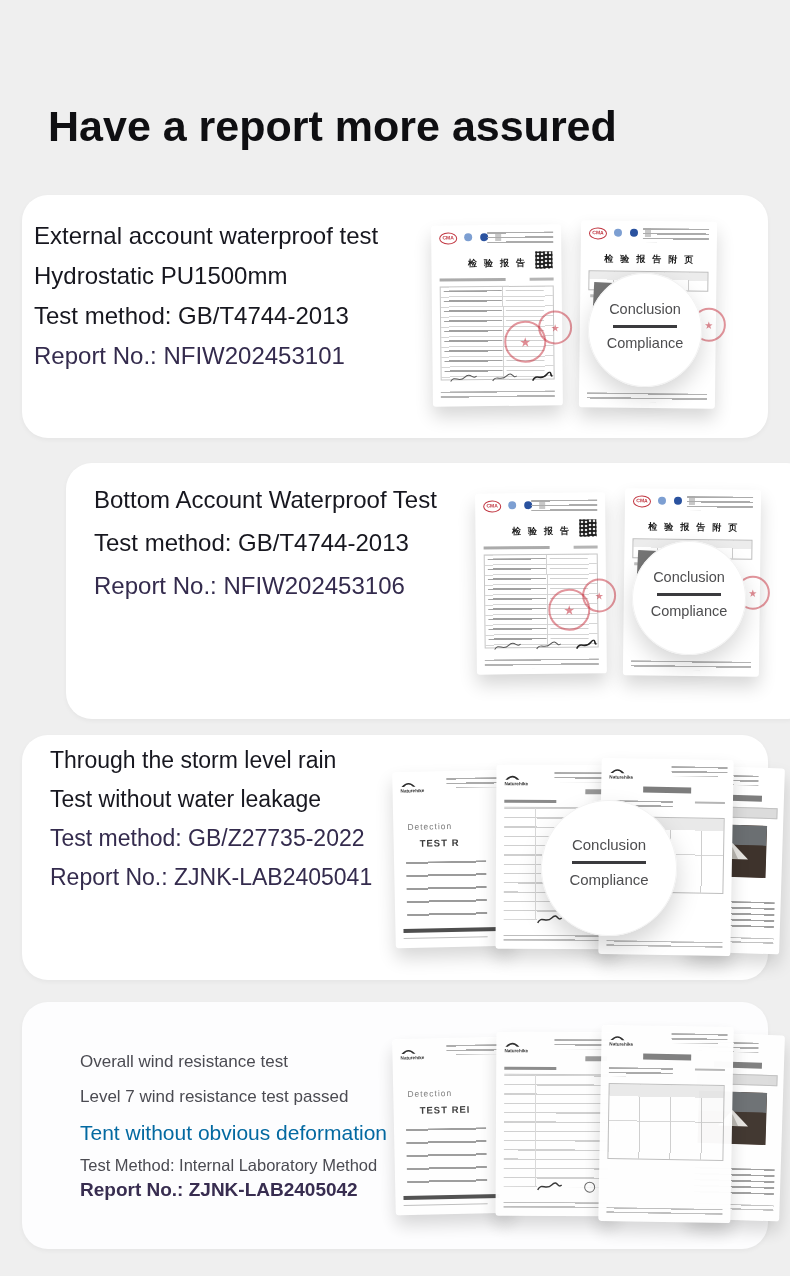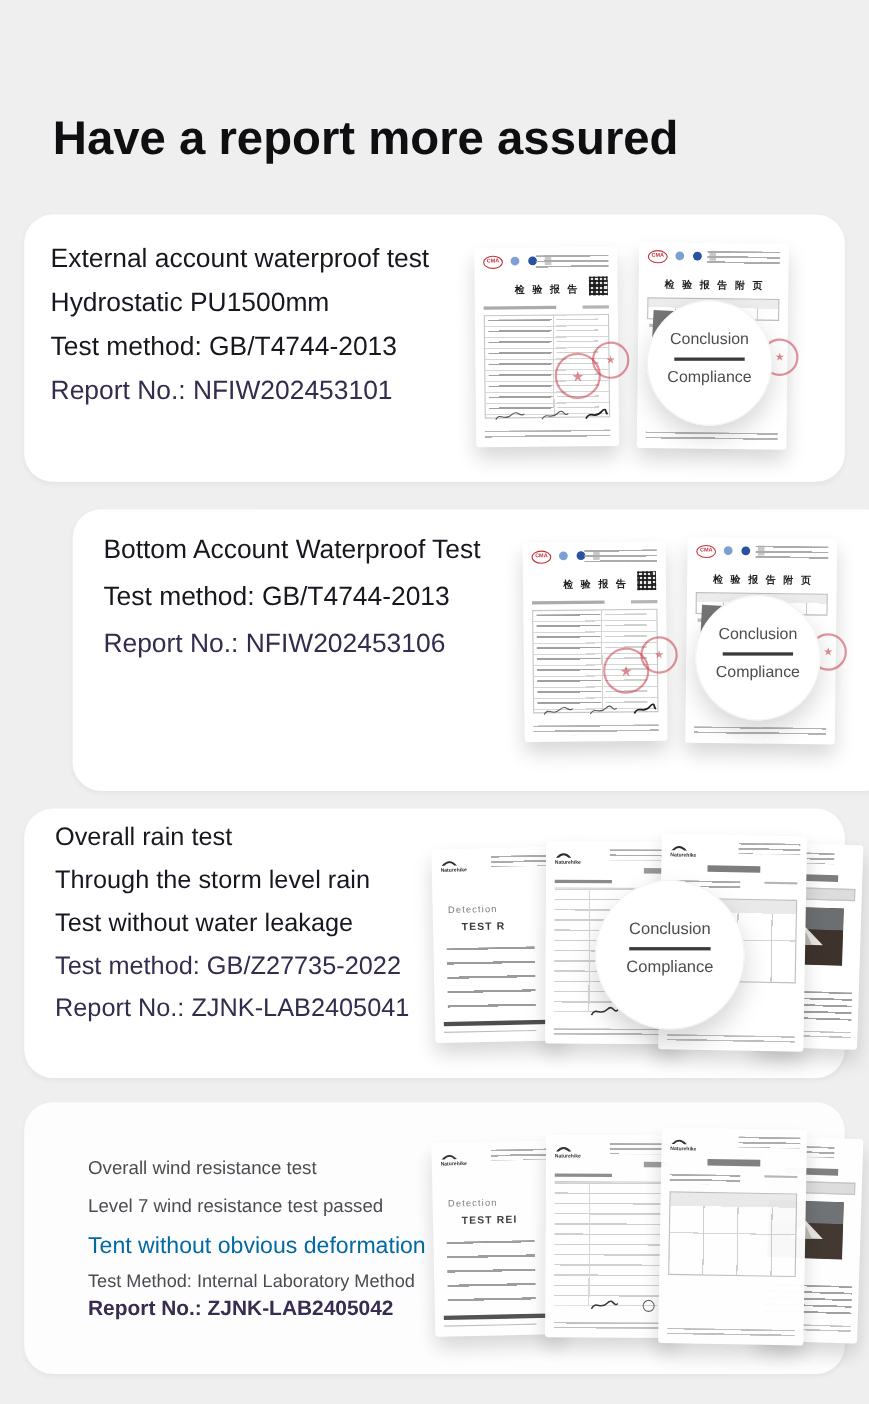--- a/index.html
+++ b/index.html
@@ -15,21 +15,21 @@
   .card{
     position:absolute;left:22px;width:746px;background:#ffffff;
     border-radius:26px;box-shadow:0 2px 5px rgba(0,0,0,.045);
   }
   #card1{top:195px;height:243px;}
   #card2{top:463px;height:256px;margin-left:44px;}
   #card3{top:735px;height:245px;}
   #card4{top:1002px;height:247px;background:#fdfdfe;}
 
   .ctext{position:absolute;}
-  #card1 .ctext{left:24px;top:21px;}
+  #card1 .ctext{left:12px;top:21px;}
   #card2 .ctext{left:28px;top:15px;}
   #card3 .ctext{left:28px;top:6px;}
   #card4 .ctext{left:58px;top:50px;}
   .ln{font-size:24px;line-height:40px;color:#17171f;font-weight:500;margin:0;white-space:nowrap;}
   #card2 .ln{line-height:43px;}
   #card3 .ln{font-size:23px;line-height:39px;}
   .ln.purple{color:#342b4d;}
   
   #card4 .ln{font-size:17px;line-height:20px;color:#4b4b52;font-weight:400;}
   #card4 .l0{margin-bottom:15px;}
@@ -247,21 +247,20 @@
     <div class="magAB">
       <div class="mtop">Conclusion</div>
       <div class="mline"></div>
       <div class="mbot">Compliance</div>
     </div>
   </div>
 </section>
 
 <section class="card" id="card3">
   <div class="ctext">
-    <p class="ln">Overall rain test</p>
     <p class="ln">Through the storm level rain</p>
     <p class="ln">Test without water leakage</p>
     <p class="ln purple">Test method: GB/Z27735-2022</p>
     <p class="ln purple">Report No.: ZJNK-LAB2405041</p>
   </div>
   <div class="certsCD">
     <div class="doc docR">
       <div class="rh-bars"></div>
       <div class="ntitle"></div>
       <div class="band"></div>

